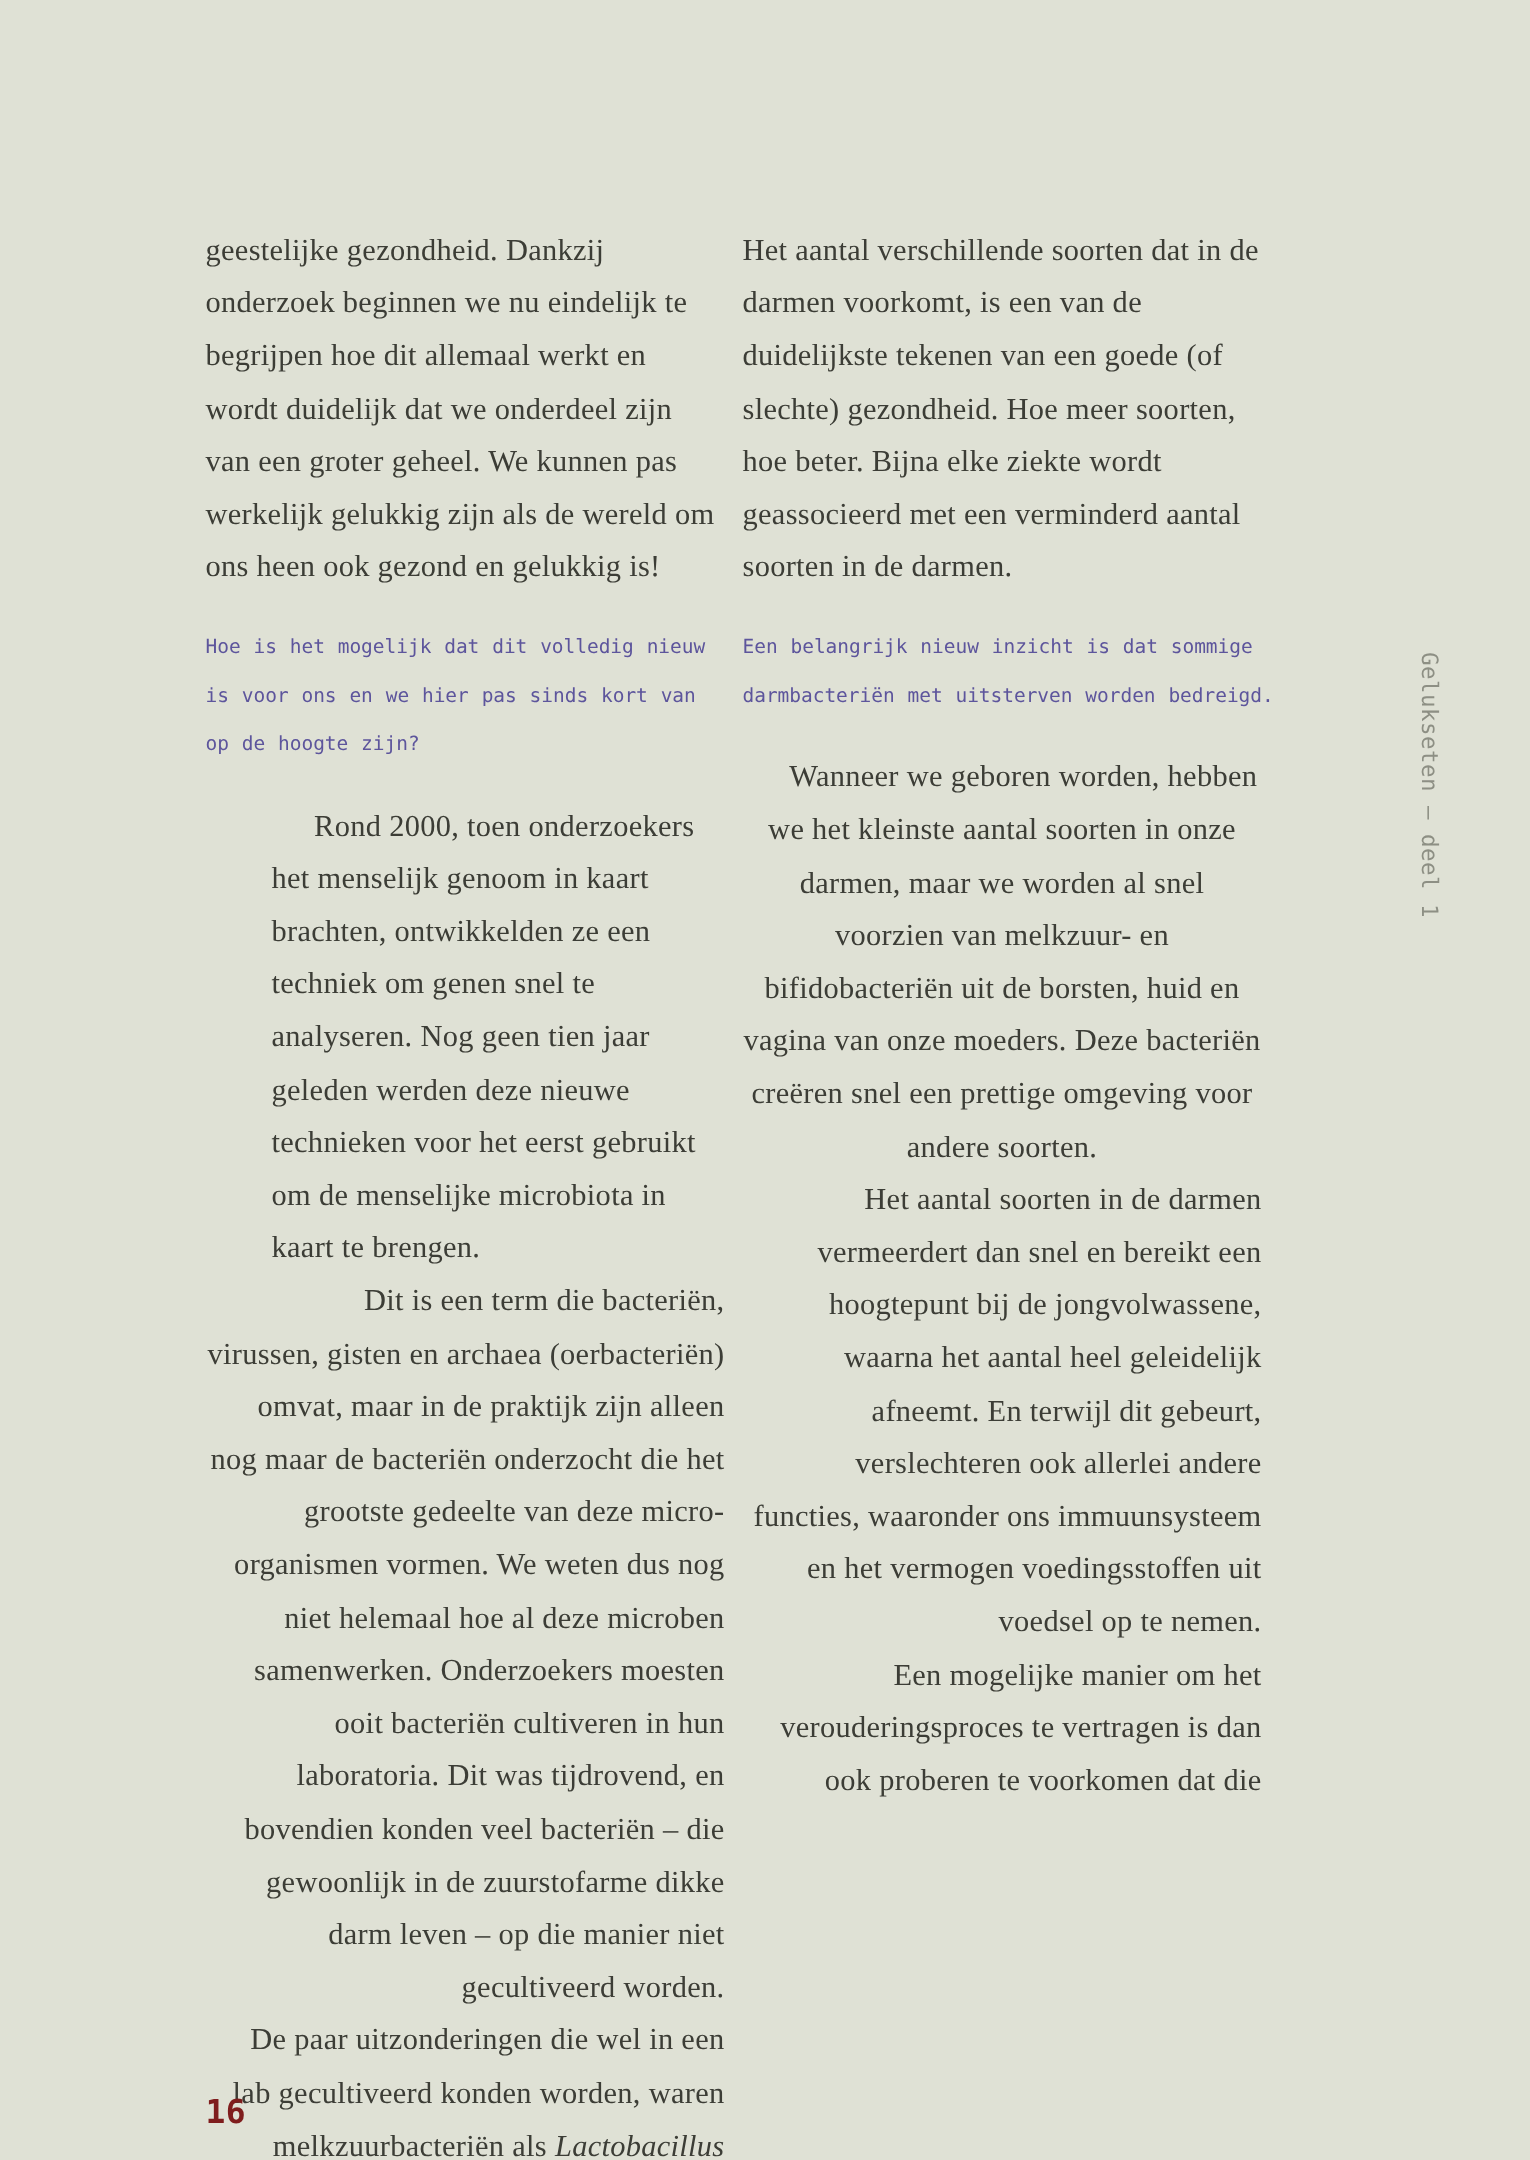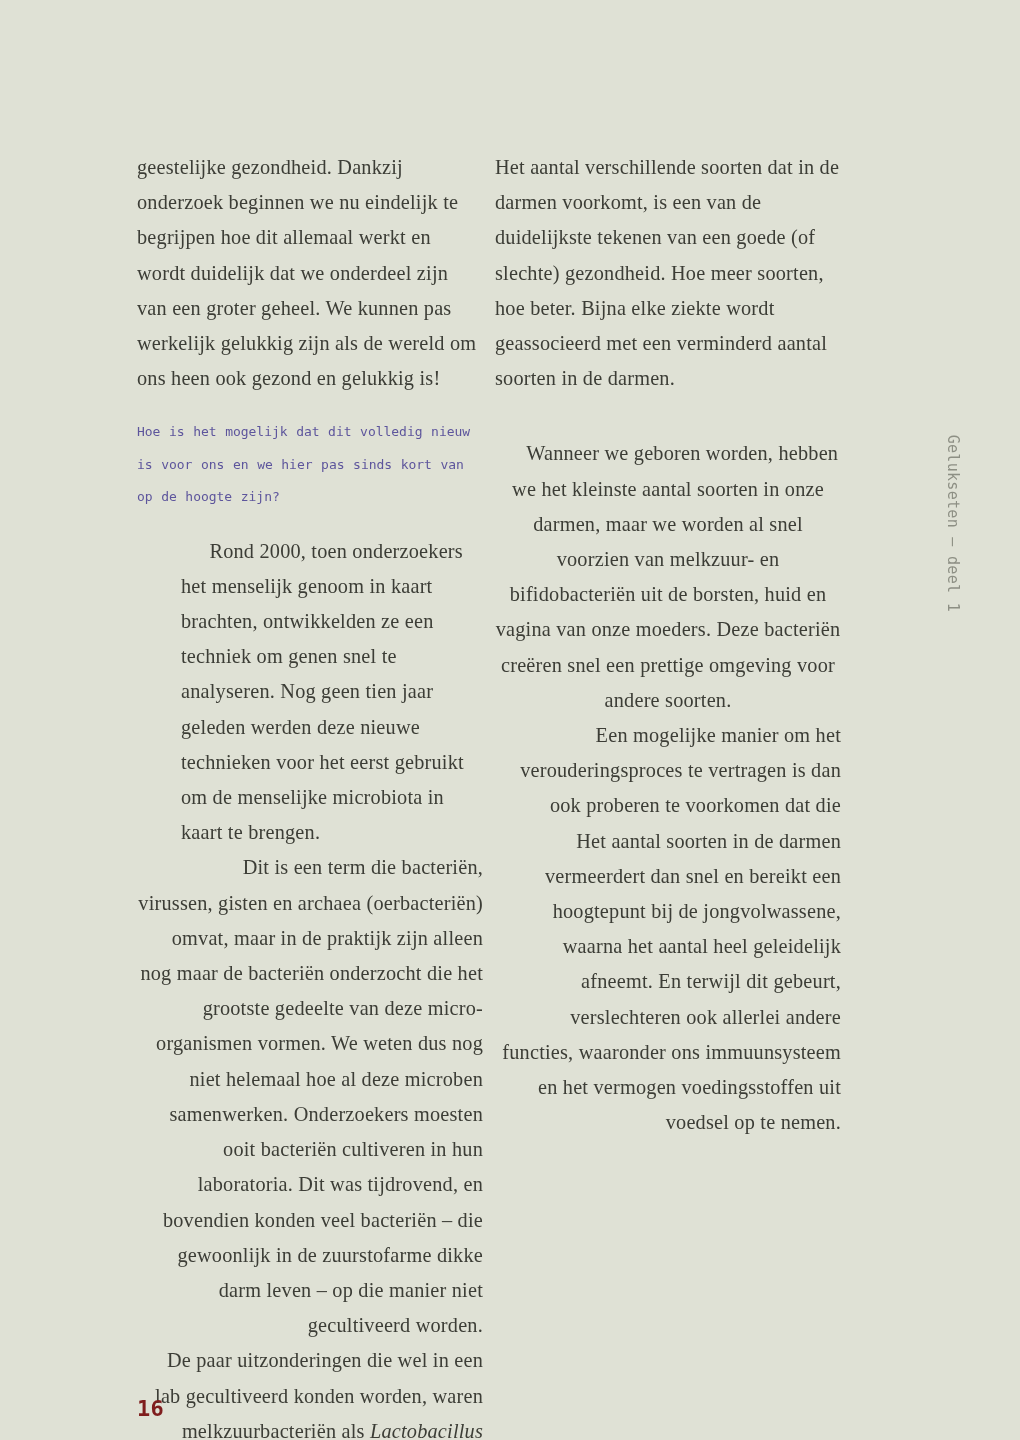--- a/index.html
+++ b/index.html
@@ -121,28 +121,29 @@
 
     </div>
 
     <div class="col col-right">
 
 
       <p class="body">Het aantal verschillende soorten dat in de darmen voorkomt, is een van de duidelijkste tekenen van een goede (of slechte) gezondheid. Hoe meer soorten, hoe beter. Bijna elke ziekte wordt geassocieerd met een verminderd aantal soorten in de darmen.</p>
 
       <div class="gap-before-head"></div>
 
+      <h2 class="kicker" style="width:368px;">Een belangrijk nieuw inzicht is dat sommige darmbacteriën met uitsterven worden bedreigd.</h2>
 
       <div class="gap-after-head"></div>
 
       <p class="body no-indent" style="text-indent:1.4em;text-align:center;">Wanneer we geboren worden, hebben we het kleinste aantal soorten in onze darmen, maar we worden al snel voorzien van melkzuur- en bifidobacteriën uit de borsten, huid en vagina van onze moeders. Deze bacteriën creëren snel een prettige omgeving voor andere soorten.</p>
 
+      <p class="body">Het aantal soorten in de darmen vermeerdert dan snel en bereikt een hoogtepunt bij de jongvolwassene, waarna het aantal heel geleidelijk afneemt. En terwijl dit gebeurt, verslechteren ook allerlei andere functies, waaronder ons immuunsysteem en het vermogen voedingsstoffen uit voedsel op te nemen.</p>
+
       <p class="body">Een mogelijke manier om het verouderingsproces te vertragen is dan ook proberen te voorkomen dat die</p>
-
-      <p class="body">Het aantal soorten in de darmen vermeerdert dan snel en bereikt een hoogtepunt bij de jongvolwassene, waarna het aantal heel geleidelijk afneemt. En terwijl dit gebeurt, verslechteren ook allerlei andere functies, waaronder ons immuunsysteem en het vermogen voedingsstoffen uit voedsel op te nemen.</p>
 
     </div>
   </div>
 
   <div class="running-head">Gelukseten – deel 1</div>
 
   <div class="folio">16</div>
 
 </div>
 

